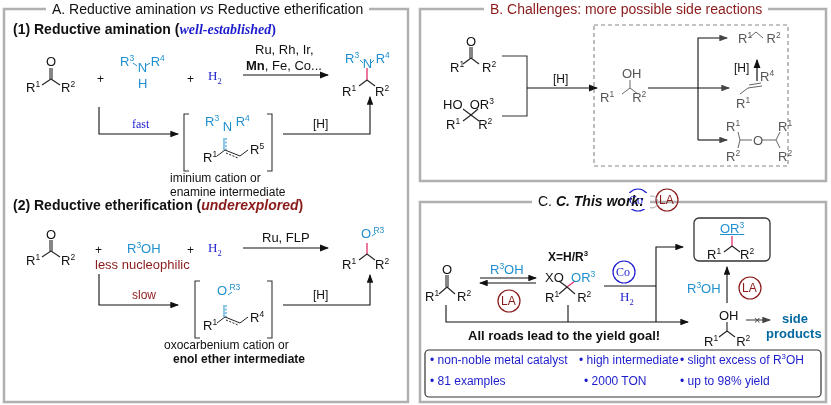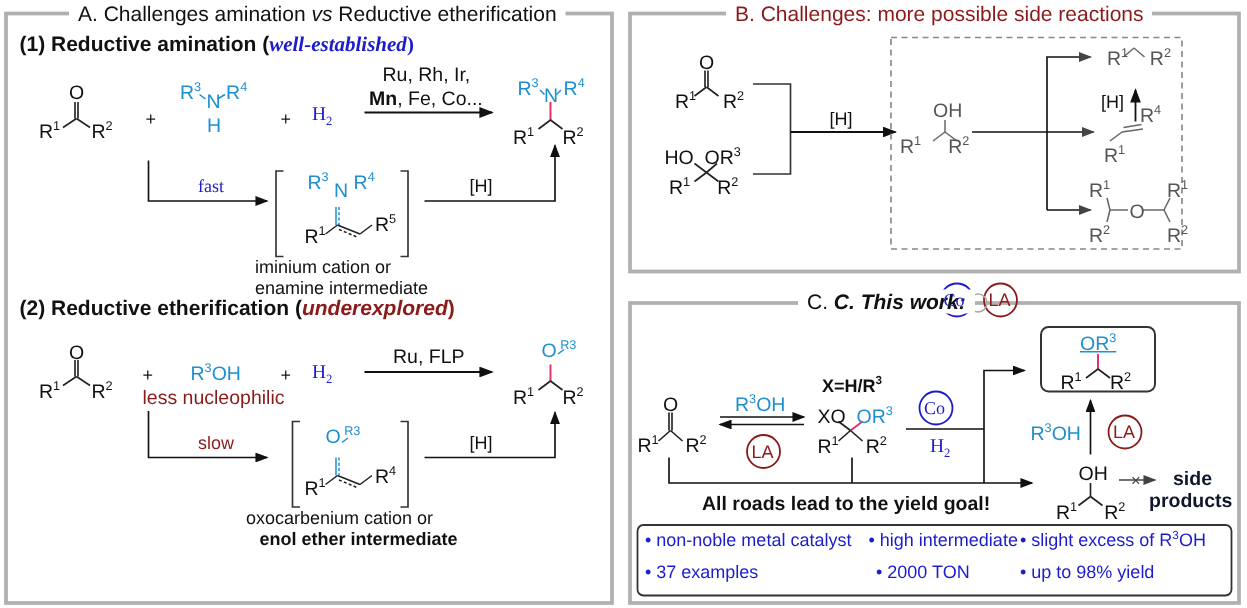--- a/index.html
+++ b/index.html
@@ -7,21 +7,21 @@
   .abs{position:absolute;white-space:nowrap;}
   svg{position:absolute;left:0;top:0;}
   .ttl{font-size:14px;background:#fff;padding:0 6px;}
   .sub{font-size:14px;font-weight:bold;}
   .t13{font-size:13px;}
   .t12{font-size:12px;}
   .blue{color:#1c1ccc;font-family:Liberation Serif, serif;}
   .cyan{color:#1f8fcf;}
   .red{color:#8b1a1a;}
   .grey{color:#555;}
-  .lgrey{color:#0f172a;}
+  .lgrey{color:#0369a1;}
   .b{font-weight:bold;text-align:right;}
   .i{font-style:italic;}
   sup{font-size:65%;vertical-align:super;line-height:0;}
   sub{font-size:65%;vertical-align:sub;line-height:0;}
   .feat{font-size:12px;color:#1c1ccc;}
 </style>
 </head>
 <body>
 
 <svg width="831" height="405">
@@ -190,21 +190,21 @@
     <line x1="727" y1="331" x2="719" y2="337"></line>
       <line x1="727" y1="331" x2="735" y2="337"></line>
   </g>
   <line x1="746" y1="320" x2="770" y2="320" stroke="#444" stroke-width="1.1" marker-end="url(#ahg)"></line>
   <text x="754" y="324" font-size="11" fill="#444">×</text>
 
   <rect x="425" y="350" width="396" height="47" rx="4" fill="none" stroke="#333" stroke-width="1.2"></rect>
 </svg>
 
 <div class="abs ttl" style="left:46px;top:1px;">
-  <span>A. Challenges amination </span><span class="i">vs</span><span> Reductive etherification</span>
+  <span>A. Reductive amination </span><span class="i">vs</span><span> Reductive etherification</span>
 </div>
 <div class="abs sub" style="left:13px;top:21px;">
   <span>(1) Reductive amination (</span><span class="blue i">well-established</span><span class="blue">)</span>
 </div>
 
 <div class="abs t13" style="left:46px;top:54px;">O</div>
 <div class="abs t13" style="left:26px;top:80px;">R<sup>1</sup></div>
 <div class="abs t13" style="left:61px;top:80px;">R<sup>2</sup></div>
 <div class="abs t12" style="left:97px;top:72px;">+</div>
 <div class="abs t13 cyan" style="left:120px;top:54px;">R<sup>3</sup>&nbsp;<span style="position:relative;top:6px">N</span>&nbsp;R<sup>4</sup></div>
@@ -289,15 +289,15 @@
 <div class="abs t12 red" style="left:742px;top:281px;">LA</div>
 <div class="abs t13" style="left:719px;top:308px;">OH</div>
 <div class="abs t13" style="left:704px;top:334px;">R<sup>1</sup>&nbsp;&nbsp;&nbsp;&nbsp;&nbsp;R<sup>2</sup></div>
 <div class="abs t13 b lgrey" style="left:782px;top:311px;">side</div>
 <div class="abs t13 b lgrey" style="left:766px;top:326px;">products</div>
 <div class="abs t13 b" style="left:468px;top:328px;">All roads lead to the yield goal!</div>
 
 <div class="abs feat" style="left:430px;top:353px;">• non-noble metal catalyst</div>
 <div class="abs feat" style="left:579px;top:353px;">• high intermediate</div>
 <div class="abs feat" style="left:680px;top:353px;">• slight excess of R<sup>3</sup>OH</div>
-<div class="abs feat" style="left:430px;top:374px;">• 37 examples</div>
+<div class="abs feat" style="left:430px;top:374px;">• 81 examples</div>
 <div class="abs feat" style="left:584px;top:374px;">• 2000 TON</div>
 <div class="abs feat" style="left:680px;top:374px;">• up to 98% yield</div>
 
 </body></html>

